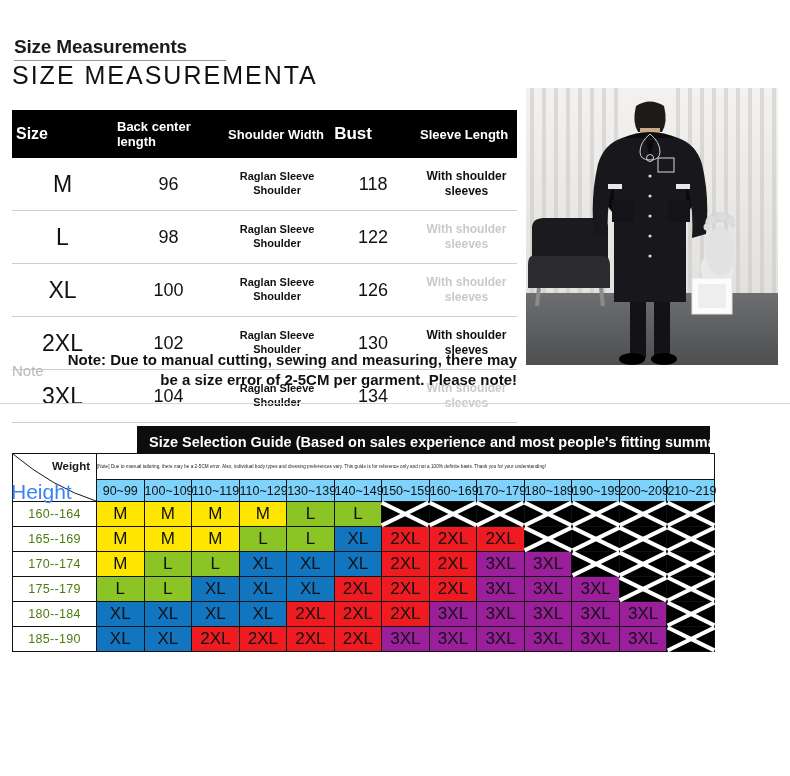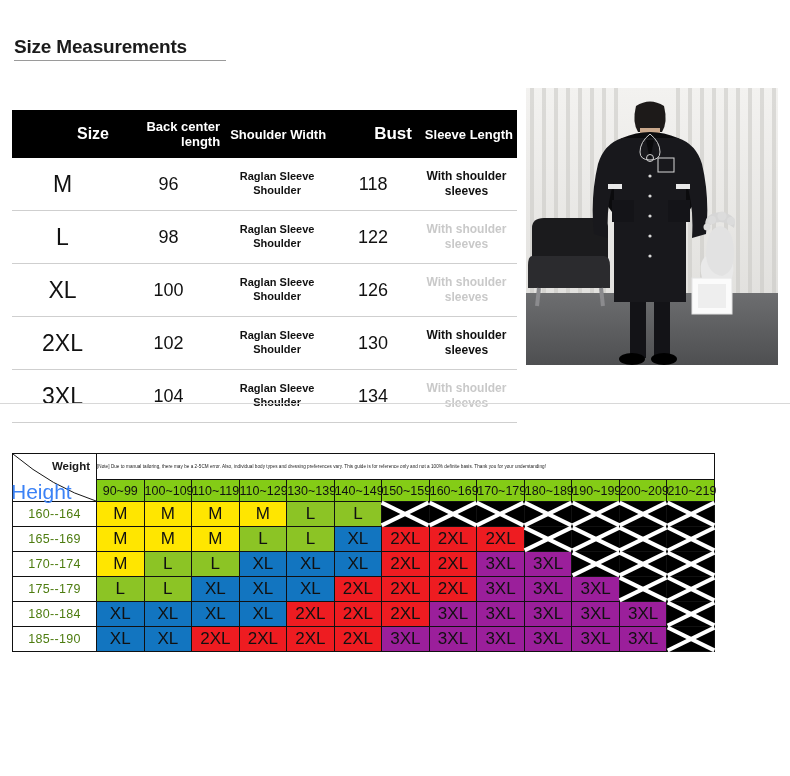--- a/index.html
+++ b/index.html
@@ -36,21 +36,21 @@
   .m-table {
     position: absolute; left: 12px; top: 110px;
     width: 505px;
     border-collapse: collapse;
     table-layout: fixed;
   }
   .m-table thead th {
     background: #000; color: #fff;
     font-size: 13px; font-weight: 700;
     padding: 9px 4px;
-    text-align: right;
+    text-align: left;
     border: none;
   }
   .m-table thead th.c-size { font-size: 16px; }
   .m-table thead th.c-bust { font-size: 17px; }
   .m-table tbody td {
     border-bottom: 1px solid #cfcfcf;
     padding: 11px 4px;
     text-align: center;
     vertical-align: middle;
     height: 45px;
@@ -125,21 +125,21 @@
     background: #fff; height: 26px; padding: 0 6px;
     vertical-align: middle;
   }
   .guide-note-text {
     font-size: 4.6px; line-height: 1.2; color: #1a1a1a;
     font-family: "Liberation Sans", sans-serif;
     white-space: nowrap; letter-spacing: 0.05px;
   }
 
   .wh-head {
-    height: 22px; background: #84cc16;
+    height: 22px; background: #7dd3fc;
     font-size: 12.5px; font-weight: 400; color: #111;
     text-align: center; vertical-align: middle;
   }
   .h-head {
     width: 84px; height: 25px; background: #fff;
     font-size: 12.5px; font-weight: 400; color: #4d7c0f;
     text-align: center; vertical-align: middle;
     letter-spacing: 0.3px;
   }
   .g-cell {
@@ -162,20 +162,21 @@
   .g-cell.sz-X::before { transform: translateY(-50%) rotate(26deg); }
   .g-cell.sz-X::after  { transform: translateY(-50%) rotate(-26deg); }
 </style>
 </head>
 <body>
 
 <div id="section-measure">
 
   <div class="kicker">Size Measurements</div>
   <div class="title-rule"></div>
+  <div class="big-title">SIZE MEASUREMENTA</div>
 
   <table class="m-table">
     <thead>
       <tr>
         <th class="c-size" style="width:20%">Size</th>
         <th style="width:22%">Back center length</th>
         <th style="width:21%">Shoulder Width</th>
         <th class="c-bust" style="width:17%">Bust</th>
         <th style="width:20%">Sleeve Length</th>
       </tr>
@@ -212,20 +213,24 @@
       <tr>
         <td class="cell-size">3XL</td>
         <td class="cell-num">104</td>
         <td class="cell-raglan">Raglan Sleeve Shoulder</td>
         <td class="cell-num">134</td>
         <td class="cell-sleeve dim">With shoulder sleeves</td>
       </tr>
     </tbody>
   </table>
 
+  <div class="note-row">
+    <span class="note-label">Note</span>
+    <span class="note-text">Note: Due to manual cutting, sewing and measuring, there may be a size error of 2-5CM per garment. Please note!</span>
+  </div>
 
   <div class="photo">
     <svg viewBox="0 0 252 277" preserveAspectRatio="xMidYMid slice">
       <defs>
         <linearGradient id="curtain" x1="0" y1="0" x2="0" y2="1">
           <stop offset="0" stop-color="#f3f2f0"></stop>
             <stop offset="1" stop-color="#dcdbd8"></stop>
         </linearGradient>
         <linearGradient id="floor" x1="0" y1="0" x2="0" y2="1">
           <stop offset="0" stop-color="#6d6e70"></stop>
@@ -297,20 +302,21 @@
           <circle cx="181" cy="139" r="3.5" fill="#dcdcdc"></circle>
       </g>
     </svg>
   </div>
 
   <div class="divider"></div>
 </div>
 
 <div id="section-guide">
 
+  <div class="guide-banner">Size Selection Guide (Based on sales experience and most people's fitting summary data)</div>
 
   <table class="guide-table">
     <tbody>
       <tr>
         <td class="corner" rowspan="2">
           <svg class="diag" viewBox="0 0 84 48" preserveAspectRatio="none">
             <path d="M0 0 Q40 34 84 48" fill="none" stroke="#111" stroke-width="1"></path>
           </svg>
           <span class="w-lab">Weight</span>
           <span class="h-lab">Height</span>

